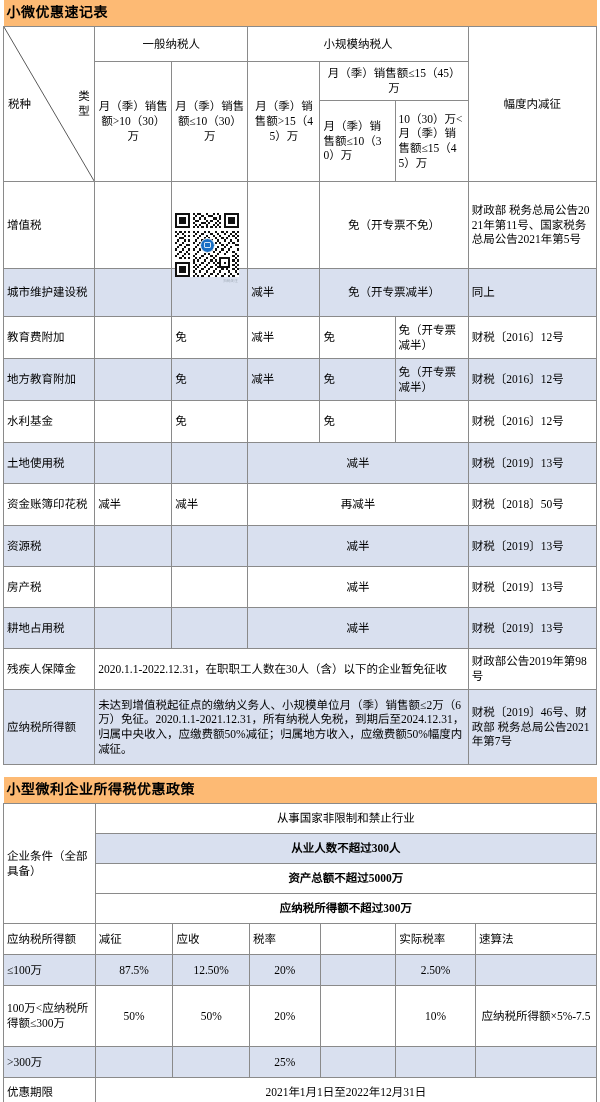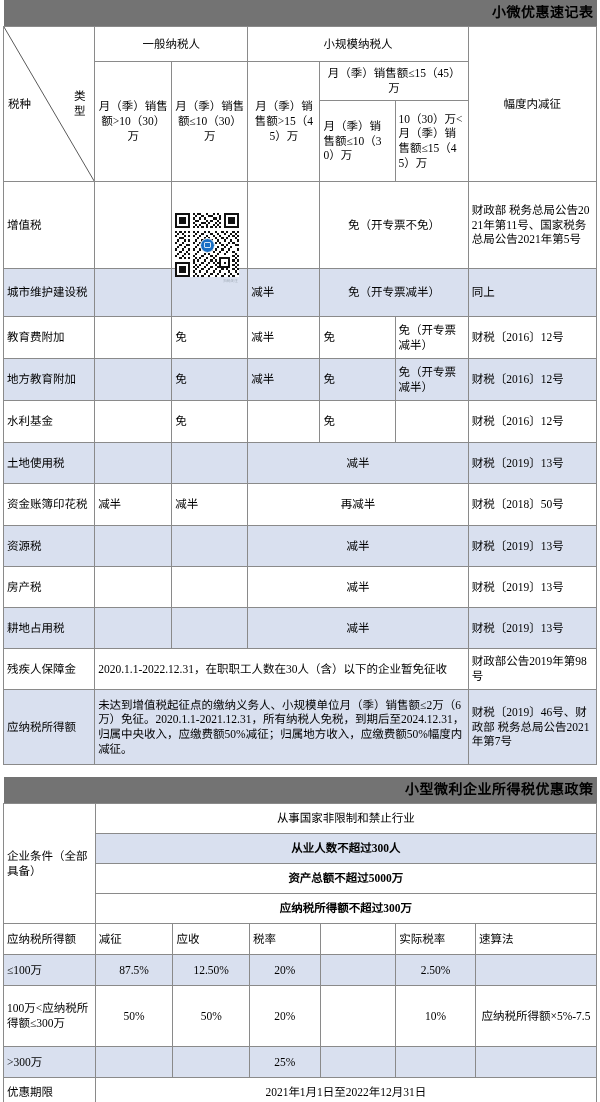--- a/index.html
+++ b/index.html
@@ -31,25 +31,25 @@
     border: 1px solid #8a8a8a;
     font-size: 11.5px;
     line-height: 1.28;
     padding: 2px 3px;
     vertical-align: middle;
     word-break: break-all;
     overflow: hidden;
   }
   .title-cell {
     border: 1px solid #8a8a8a !important;
-    text-align: right;
+    text-align: left;
     font-weight: bold;
     font-size: 14px !important;
     height: 22px;
-    background: #737373;
+    background: #fdba74;
     letter-spacing: 0.5px;
   }
   .title-cell.t-noborder {
     border-left: none !important;
     border-right: none !important;
     border-top: none !important;
   }
   .shade { background: #d9e0ef; }
   .plain { background: #ffffff; }
   .ctr { text-align: center; margin-top: 32px; }
@@ -73,20 +73,21 @@
     top: 50%;
     transform: translateY(-50%);
     font-size: 11.5px;
   }
   .corner .lbl-type {
     position: absolute;
     left: 70px;
     top: 50%;
     transform: translateY(-50%);
     font-size: 11.5px;
+    text-align: center;
   }
 
   
   .qr-wrap {
     position: absolute;
     left: 175px;
     top: 213px;
     width: 64px;
     height: 64px;
     pointer-events: none;

